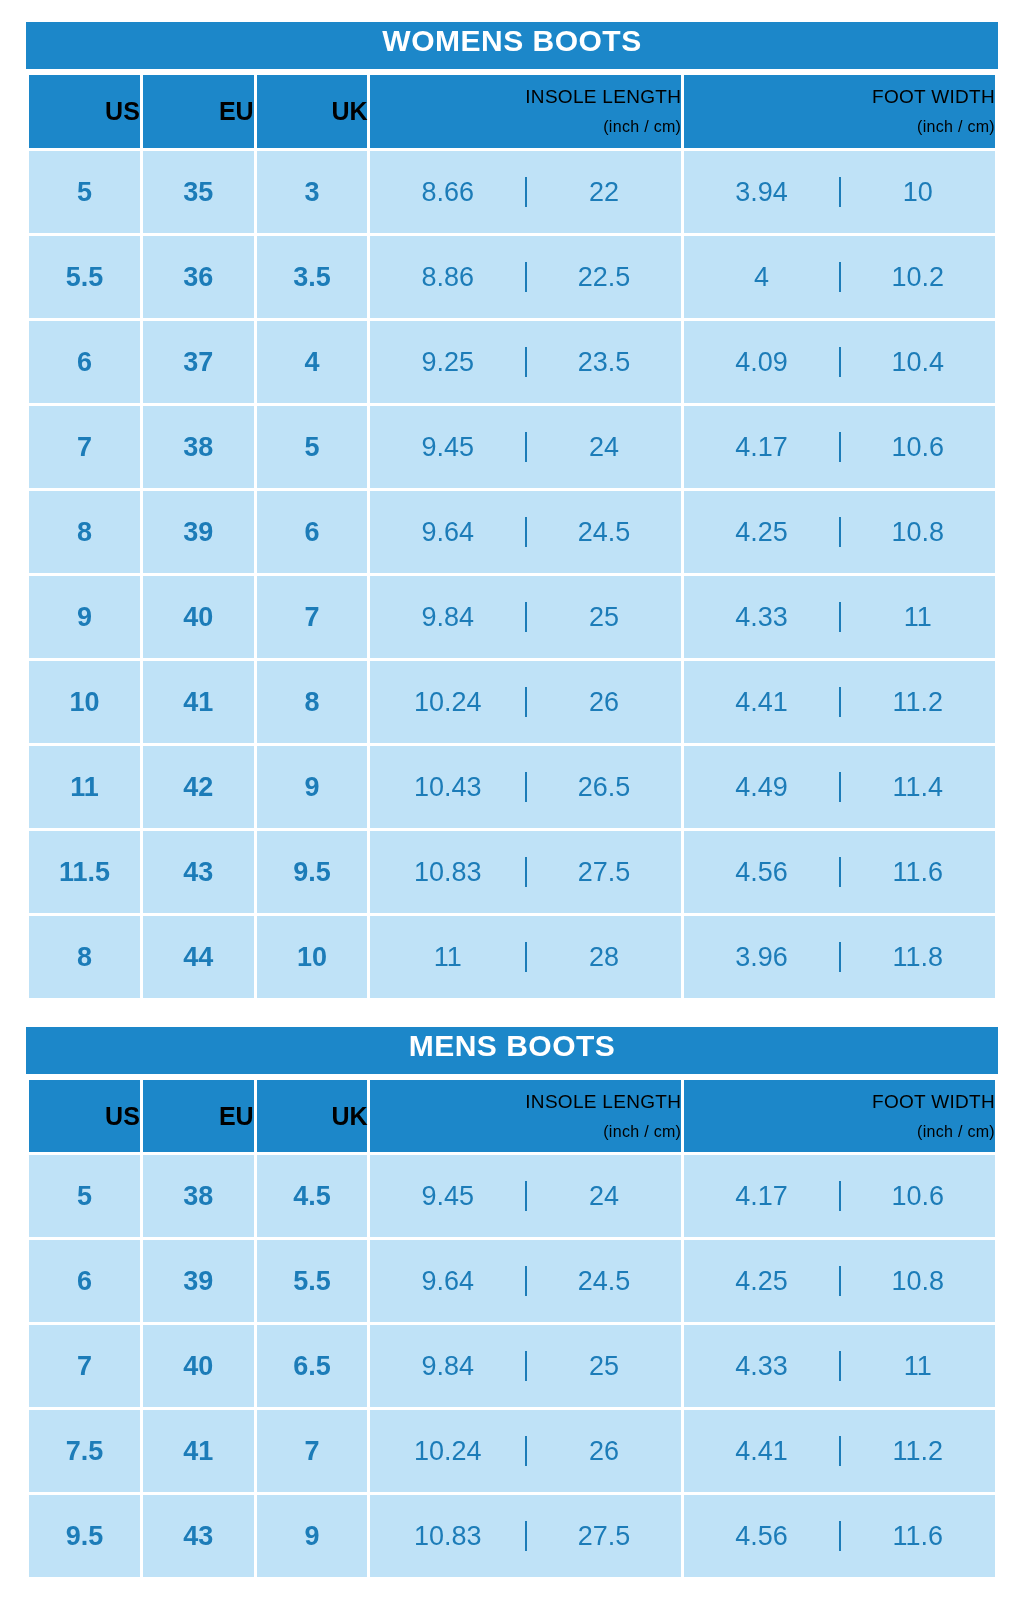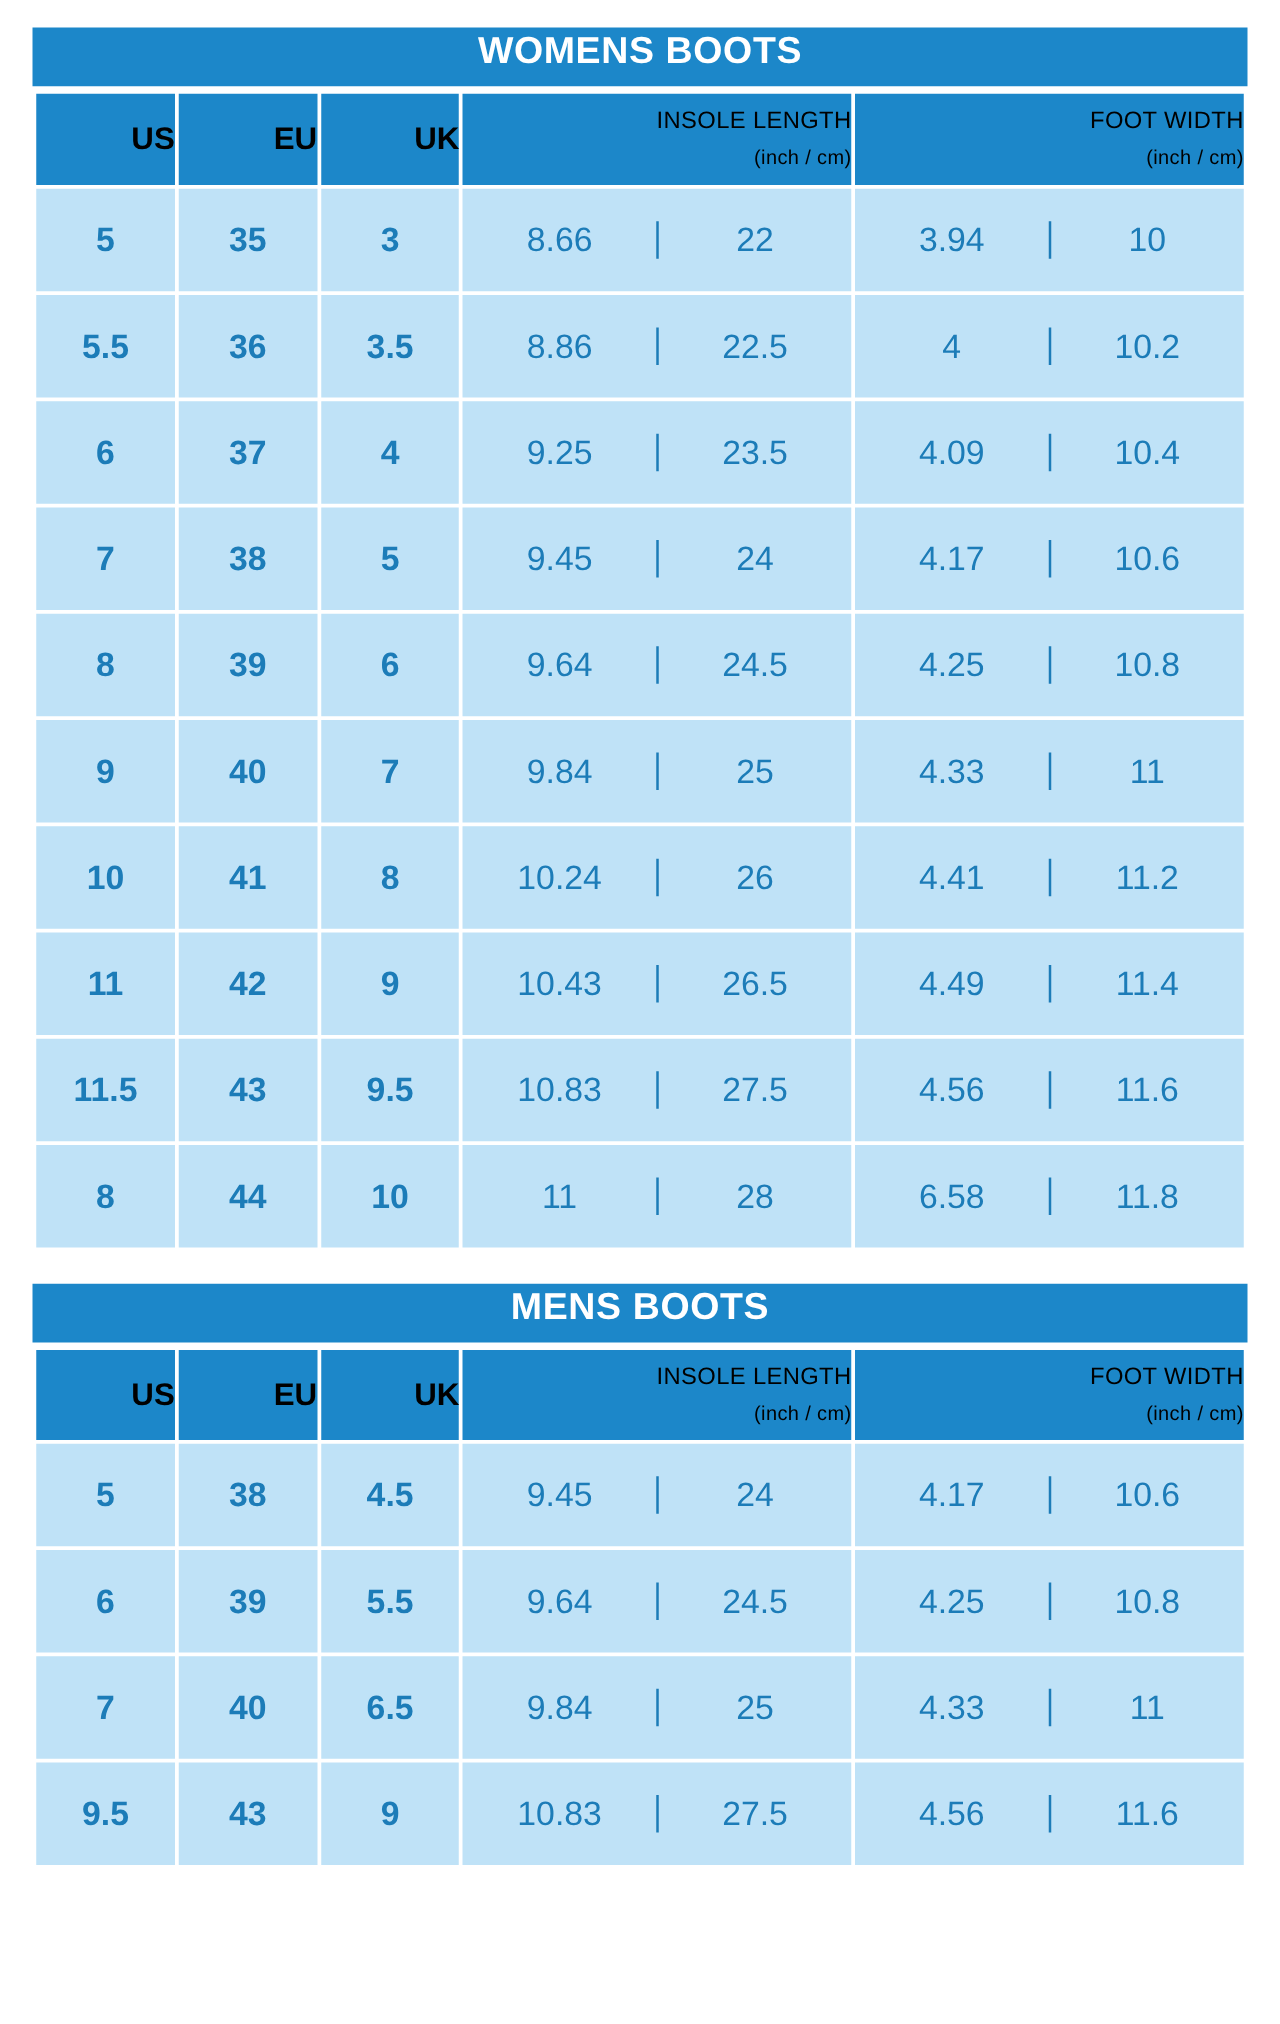--- a/index.html
+++ b/index.html
@@ -307,21 +307,21 @@
           <td class="b">10</td>
           <td class="pair">
               <div class="pair-inner">
                 <span class="v">11</span>
                 <span class="sep"></span>
                 <span class="v">28</span>
               </div>
             </td>
           <td class="pair">
               <div class="pair-inner">
-                <span class="v">6.58</span>
+                <span class="v">3.96</span>
                 <span class="sep"></span>
                 <span class="v">11.8</span>
               </div>
             </td>
         </tr>
       </tbody>
     </table>
   </div>
 
   <div class="chart-block">
@@ -401,20 +401,39 @@
             </td>
           <td class="pair">
               <div class="pair-inner">
                 <span class="v">4.33</span>
                 <span class="sep"></span>
                 <span class="v">11</span>
               </div>
             </td>
         </tr>
         <tr>
+          <td class="b">7.5</td>
+          <td class="b">41</td>
+          <td class="b">7</td>
+          <td class="pair">
+              <div class="pair-inner">
+                <span class="v">10.24</span>
+                <span class="sep"></span>
+                <span class="v">26</span>
+              </div>
+            </td>
+          <td class="pair">
+              <div class="pair-inner">
+                <span class="v">4.41</span>
+                <span class="sep"></span>
+                <span class="v">11.2</span>
+              </div>
+            </td>
+        </tr>
+        <tr>
           <td class="b">9.5</td>
           <td class="b">43</td>
           <td class="b">9</td>
           <td class="pair">
               <div class="pair-inner">
                 <span class="v">10.83</span>
                 <span class="sep"></span>
                 <span class="v">27.5</span>
               </div>
             </td>

